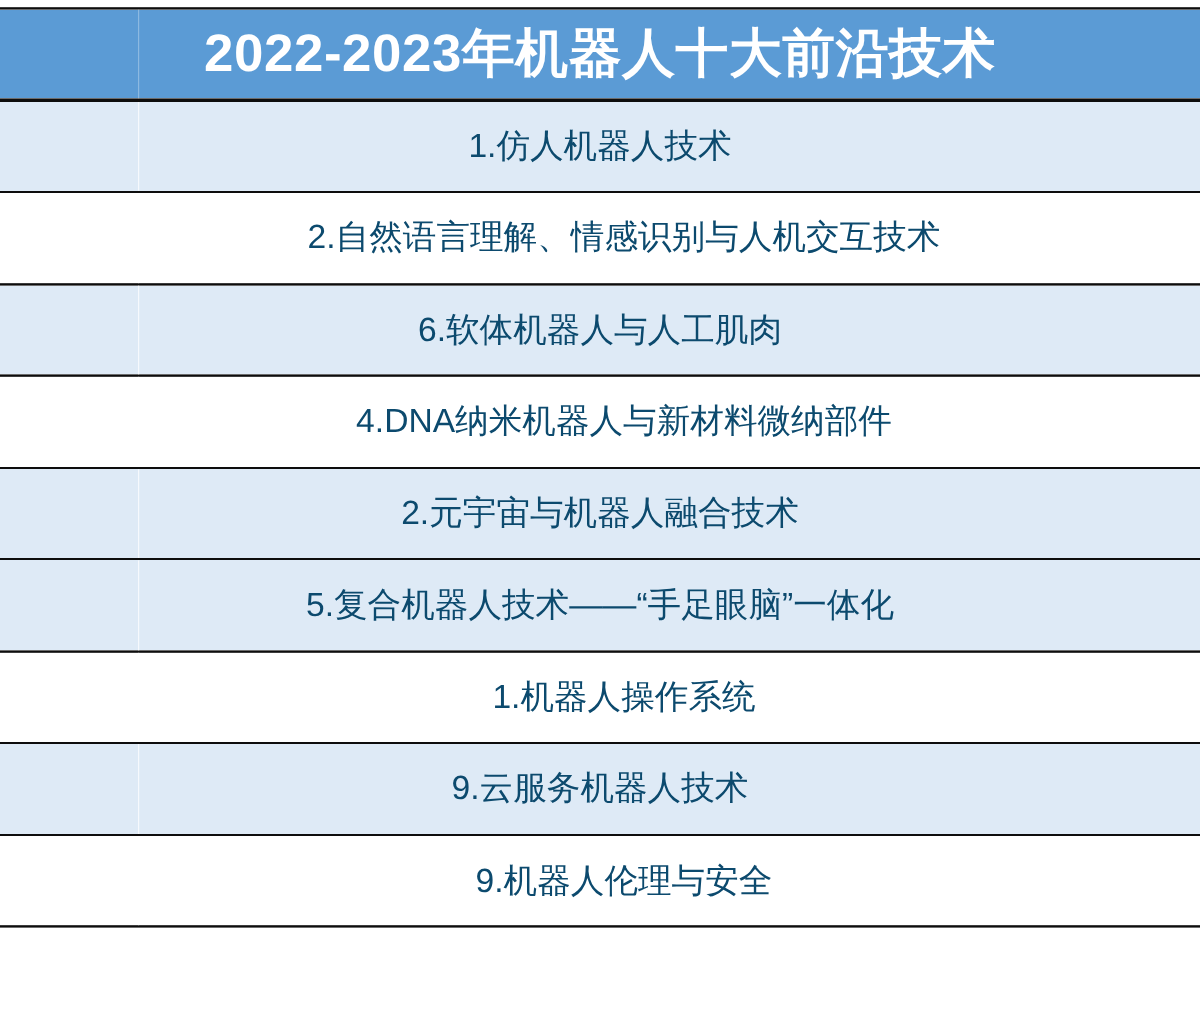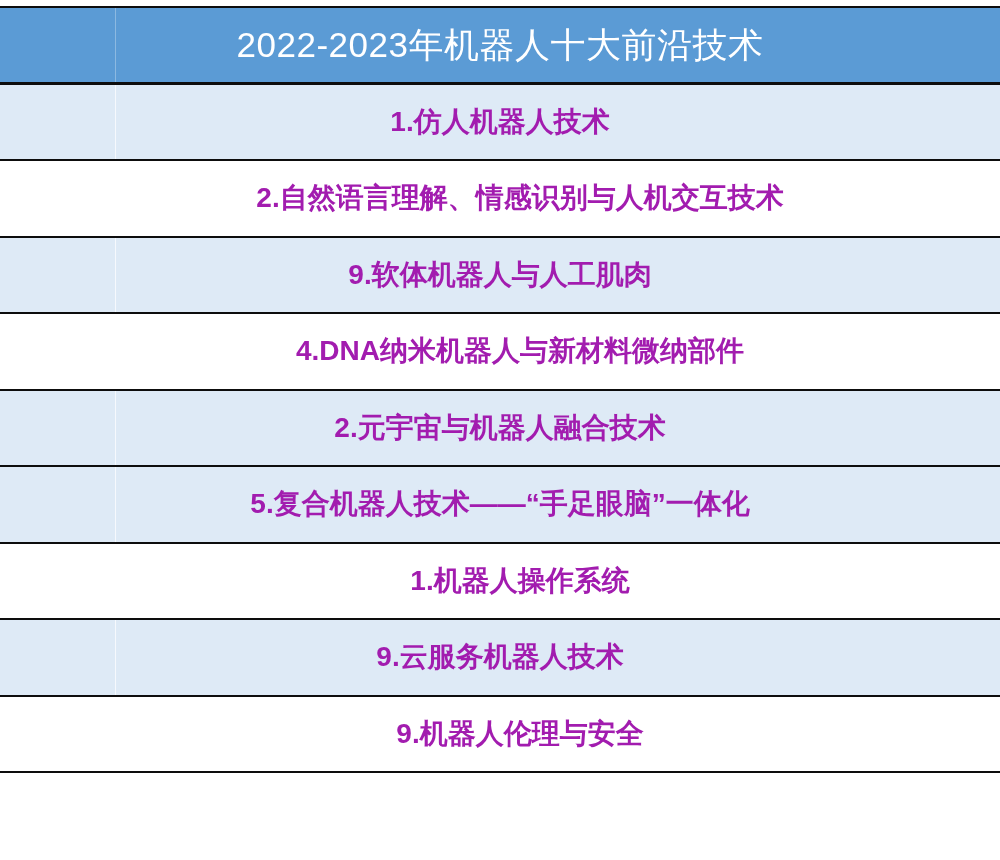--- a/index.html
+++ b/index.html
@@ -62,42 +62,42 @@
     border-bottom: 3px solid #0d0d0d;
   }
 
   .row-header td::after {
     background: rgba(255, 255, 255, 0.30);
   }
 
   .title-text {
     display: block;
     color: #ffffff;
-    font-size: 35px;
+    font-size: 44px;
     line-height: 1.1;
     letter-spacing: 0.5px;
-    font-weight: 400;
+    font-weight: 700;
     white-space: nowrap;
   }
 
   .row-shaded td {
     background: #deeaf6;
   }
 
   .row-plain td {
     background: #ffffff;
     padding-left: 40px;
   }
 
   .item-text {
     display: block;
-    color: #a21caf;
+    color: #0c4a6e;
     font-size: 28px;
     line-height: 1.15;
-    font-weight: 700;
+    font-weight: 400;
     white-space: nowrap;
   }
 </style>
 </head>
 <body>
 
 <div id="table-wrap">
   <table class="tbl">
     <tbody>
       <tr class="row-header">
@@ -113,21 +113,21 @@
       </tr>
 
       <tr class="row-plain">
         <td>
           <span class="item-text">2.自然语言理解、情感识别与人机交互技术</span>
         </td>
       </tr>
 
       <tr class="row-shaded">
         <td>
-          <span class="item-text">9.软体机器人与人工肌肉</span>
+          <span class="item-text">6.软体机器人与人工肌肉</span>
         </td>
       </tr>
 
       <tr class="row-plain">
         <td>
           <span class="item-text">4.DNA纳米机器人与新材料微纳部件</span>
         </td>
       </tr>
 
       <tr class="row-shaded">

